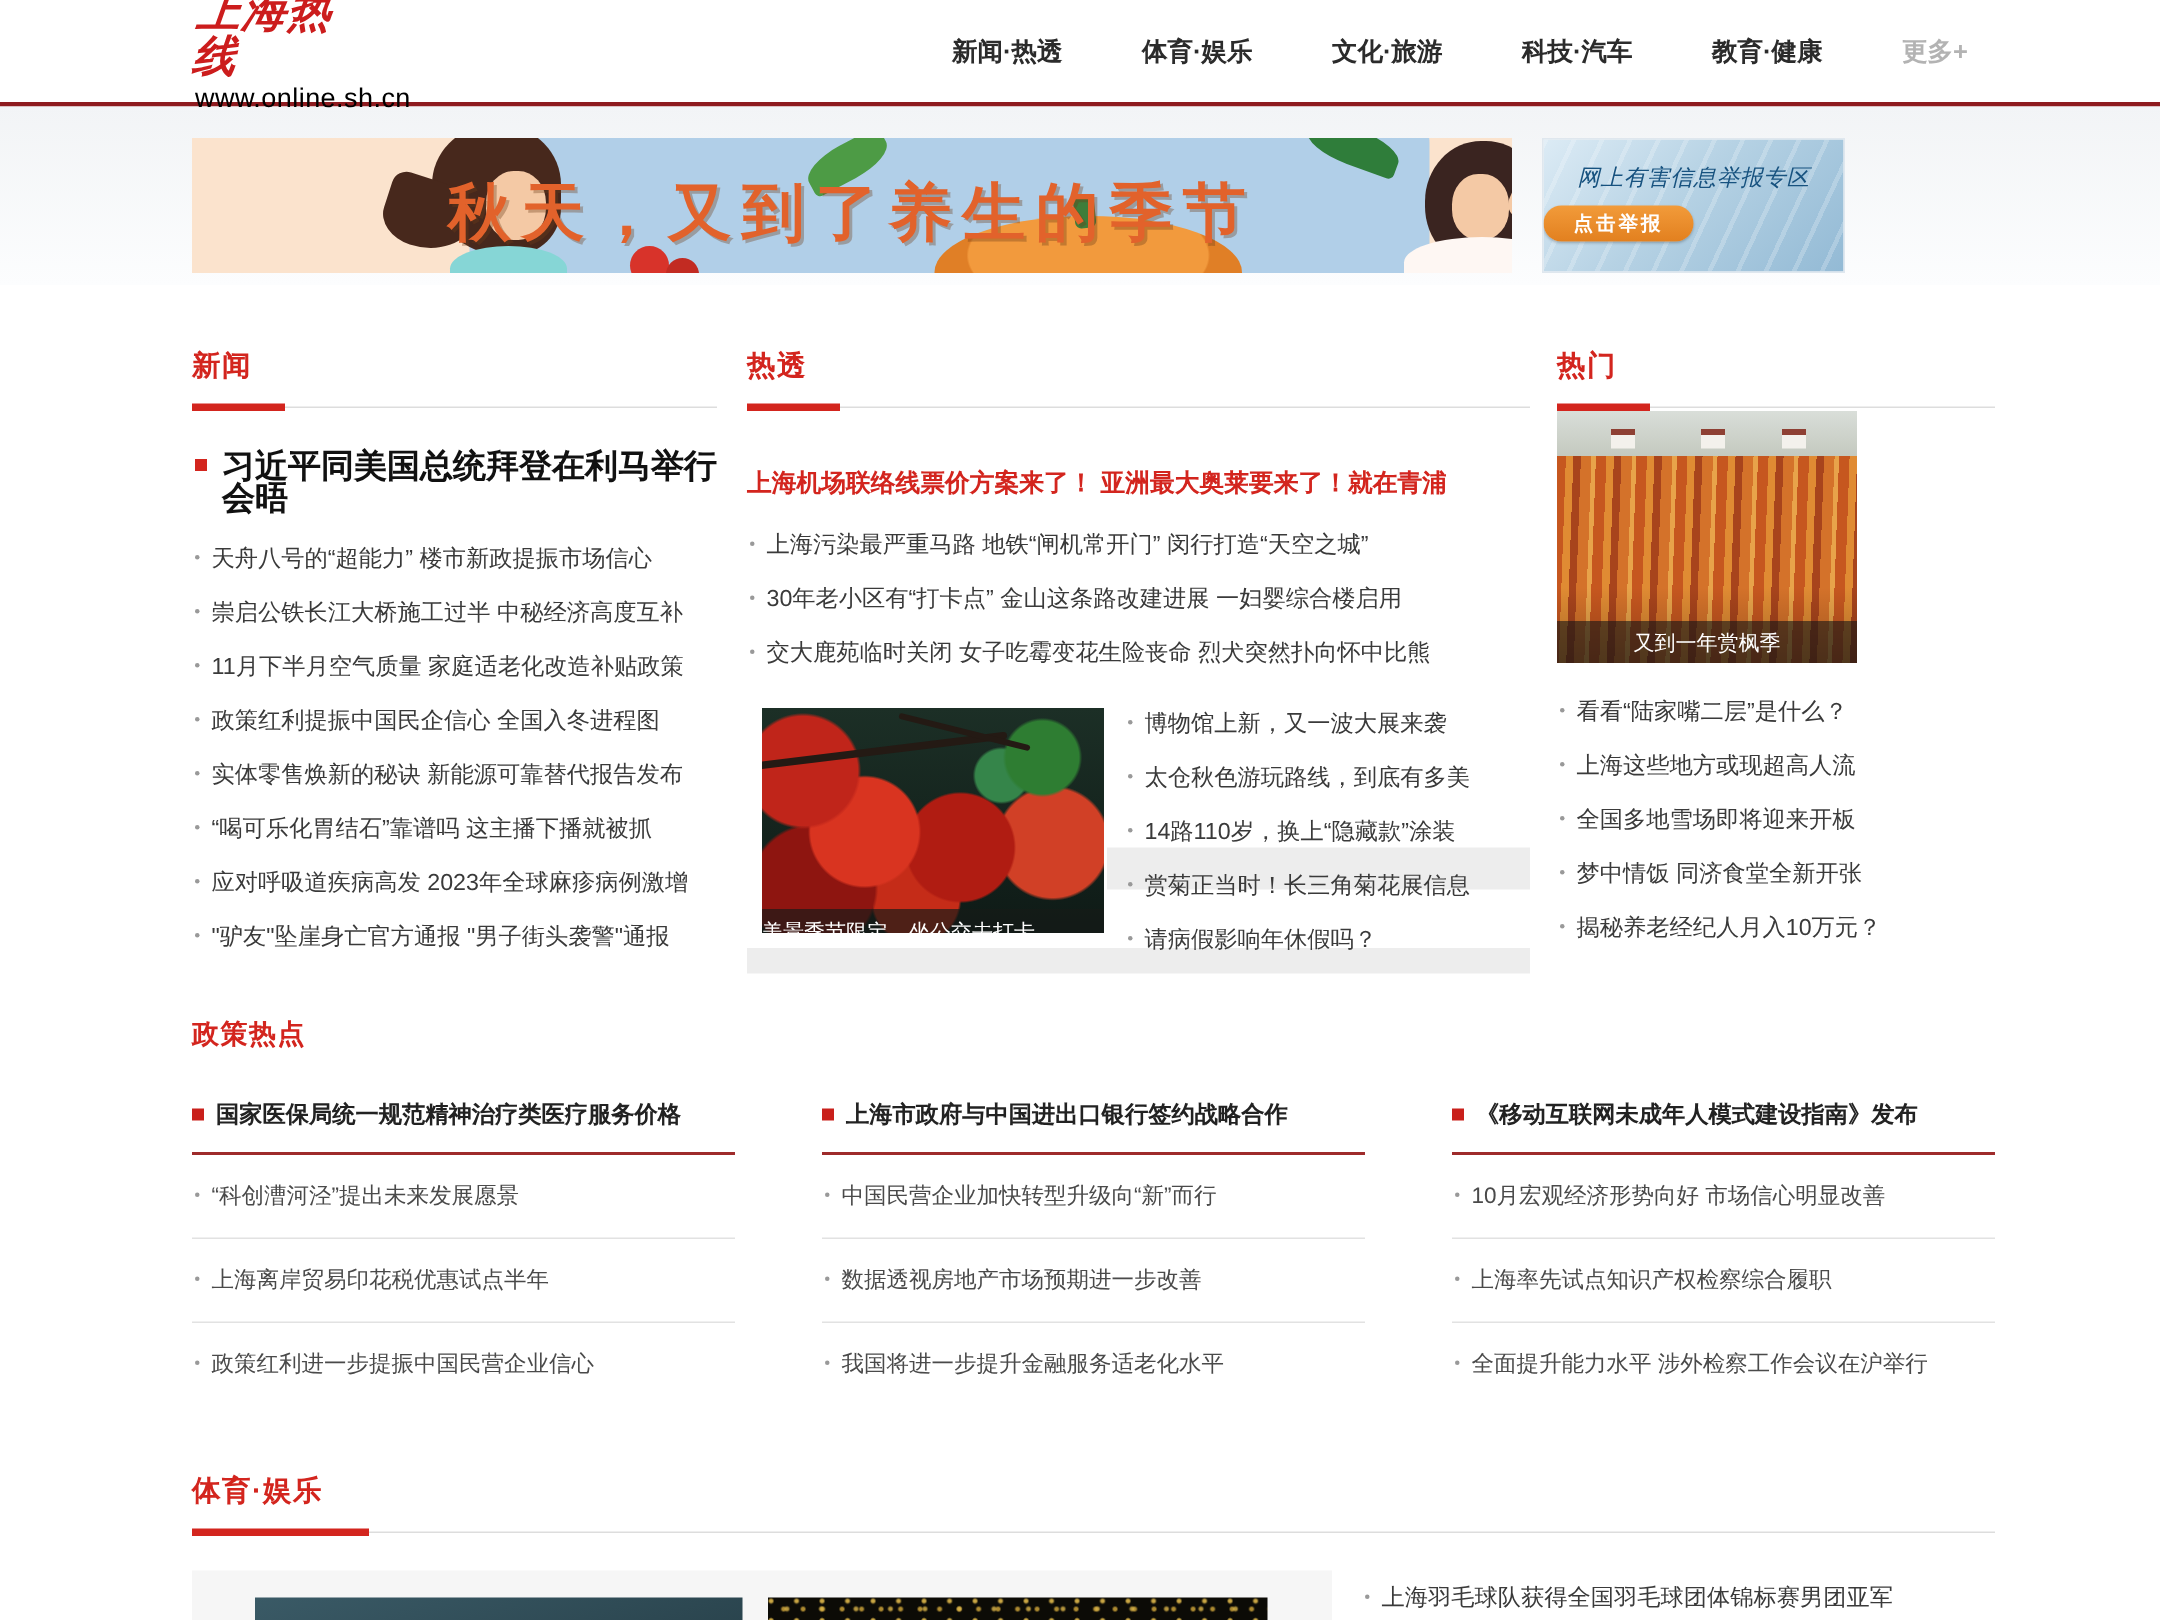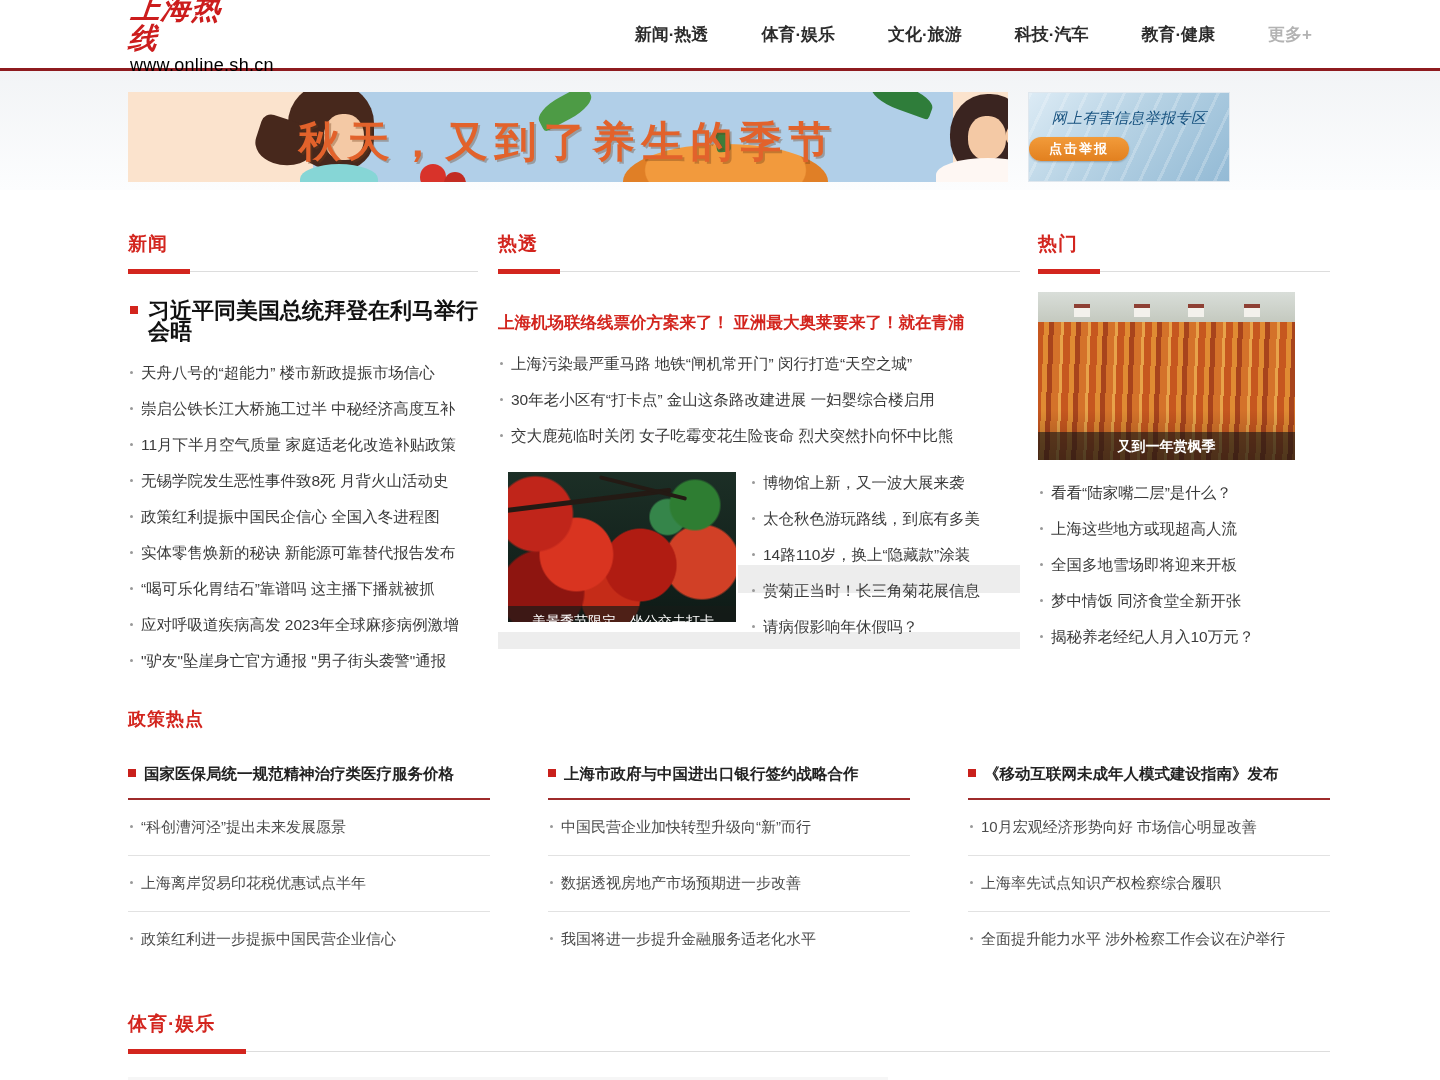--- a/index.html
+++ b/index.html
@@ -109,32 +109,31 @@
       radial-gradient(circle at 85% 60%, #d14026 0 17%, rgba(209,64,38,0) 18%),
       radial-gradient(circle at 15% 80%, #8e1510 0 18%, rgba(142,21,16,0) 19%),
       radial-gradient(circle at 45% 85%, #c52c18 0 16%, rgba(197,44,24,0) 17%),
       linear-gradient(#1c2f26,#0e1a16); }
   .hot-branch { position:absolute; left:-6px; top:26px; width:170px; height:5px;
     background:#241a14; border-radius:3px; transform:rotate(-7deg); }
   .hot-branch2 { position:absolute; left:90px; top:14px; width:90px; height:4px;
     background:#241a14; border-radius:3px; transform:rotate(14deg); }
   .photo-caption { position:absolute; left:0; right:0; bottom:0; height:16px;
     background:rgba(22,26,24,.68); color:#fff; font-size:14px; line-height:30px;
-    padding-left:24px; white-space:nowrap; }
+    padding-left:0; white-space:nowrap; }
   .hot-sublist { position:absolute; left:252px; top:-7px; right:0; list-style:none; }
   .hot-sublist li { height:36px; line-height:36px; font-size:15.5px; color:#3a3a3a;
     white-space:nowrap; cursor:pointer; position:relative; z-index:1; }
   .hot-sublist li::before { content:""; display:inline-block; width:3px; height:3px;
     border-radius:50%; background:#999; vertical-align:middle; margin:0 8px 3px 2px; }
 
-  .trend-photo { position:relative; margin-top:18px; width:257px; height:168px; overflow:hidden; cursor:pointer;
+  .trend-photo { position:relative; margin-top:0; width:200px; height:168px; overflow:hidden; cursor:pointer;
     background:
       linear-gradient(rgba(0,0,0,0) 70%, rgba(0,0,0,.25)),
       repeating-linear-gradient(92deg, #c6571f 0 7px, #e08b33 7px 12px, #a8441c 12px 17px, #d4722a 17px 24px, #e8a34a 24px 27px);
-    font-weight: bold;
   }
   .trend-sky { position:absolute; left:0; top:0; right:0; height:30px;
     background:linear-gradient(#d9ded9,#c4c9bf); }
   .house { position:absolute; width:16px; height:9px; background:#f3f1ec; top:16px; }
   .house::before { content:""; position:absolute; left:0; top:-4px; width:16px; height:4px; background:#8e4034; }
   .h1{left:36px;} .h2{left:96px;} .h3{left:150px;} .h4{left:206px;}
   .trend-caption { position:absolute; left:0; right:0; bottom:0; height:28px;
     background:rgba(22,22,22,.6); color:#fff; font-size:14px; line-height:28px;
     text-align:center; white-space:nowrap; }
   .trend-list { list-style:none; margin-top:15px; }
@@ -240,21 +239,20 @@
         <div class="redseg"></div>
       </div>
       <div class="lead-row">
         <span class="sq-bullet"></span>
         <span class="lead-text">习近平同美国总统拜登在利马举行会晤</span>
       </div>
       <ul class="news-list">
         <li>天舟八号的“超能力” 楼市新政提振市场信心</li>
         <li>崇启公铁长江大桥施工过半 中秘经济高度互补</li>
         <li>11月下半月空气质量 家庭适老化改造补贴政策</li>
-        <li>无锡学院发生恶性事件致8死 月背火山活动史</li>
         <li>政策红利提振中国民企信心 全国入冬进程图</li>
         <li>实体零售焕新的秘诀 新能源可靠替代报告发布</li>
         <li>“喝可乐化胃结石”靠谱吗 这主播下播就被抓</li>
         <li>应对呼吸道疾病高发 2023年全球麻疹病例激增</li>
         <li>"驴友"坠崖身亡官方通报 "男子街头袭警"通报</li>
       </ul>
     </div>
 
     <div class="col-hot">
       <div class="sec-title">热透</div>

